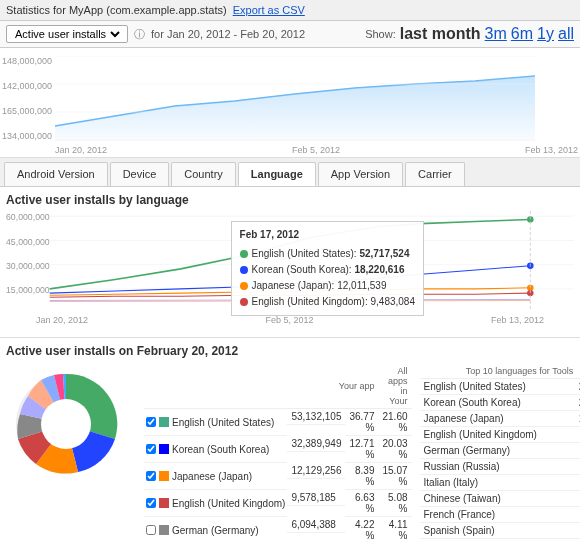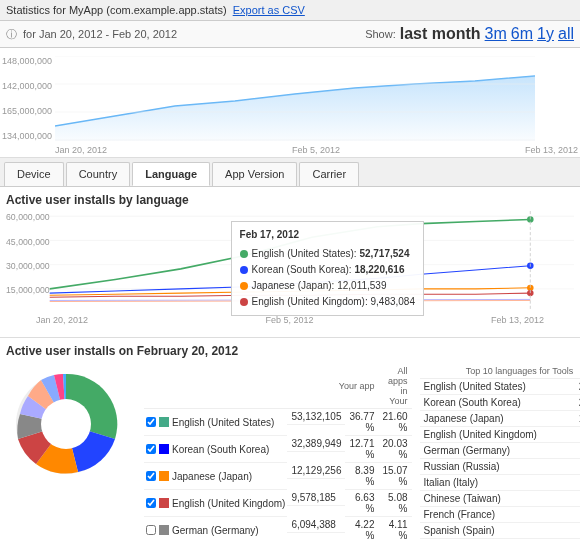--- a/index.html
+++ b/index.html
@@ -69,20 +69,25 @@
 
 <div class="header">
   <div class="header-left">
     <span class="title-text">Statistics for MyApp (com.example.app.stats)</span>
     <span class="export-link">Export as CSV</span>
   </div>
 </div>
 
 <div class="controls">
   <div class="controls-left">
+    <div class="select-wrap">
+      <select>
+        <option>Active user installs</option>
+      </select>
+    </div>
     <span style="font-size:11px;color:#888;">ⓘ</span>
     <span class="date-range">for Jan 20, 2012 - Feb 20, 2012</span>
   </div>
   <div class="show-wrap">
     <span>Show:</span>
     <span class="show-link active">last month</span>
     <span class="show-link">3m</span>
     <span class="show-link">6m</span>
     <span class="show-link">1y</span>
     <span class="show-link">all</span>
@@ -111,20 +116,21 @@
     <line x1="0" y1="84" x2="480" y2="84" stroke="#eee" stroke-width="0.5"></line>
   </svg>
   <div class="chart-dates">
     <span>Jan 20, 2012</span>
     <span>Feb 5, 2012</span>
     <span>Feb 13, 2012</span>
   </div>
 </div>
 
 <div class="tabs">
+  <div class="tab">Android Version</div>
   <div class="tab">Device</div>
   <div class="tab">Country</div>
   <div class="tab active">Language</div>
   <div class="tab">App Version</div>
   <div class="tab">Carrier</div>
 </div>
 
 <div class="section">
   <div class="section-title">Active user installs by language</div>
   <div class="line-chart-area">

